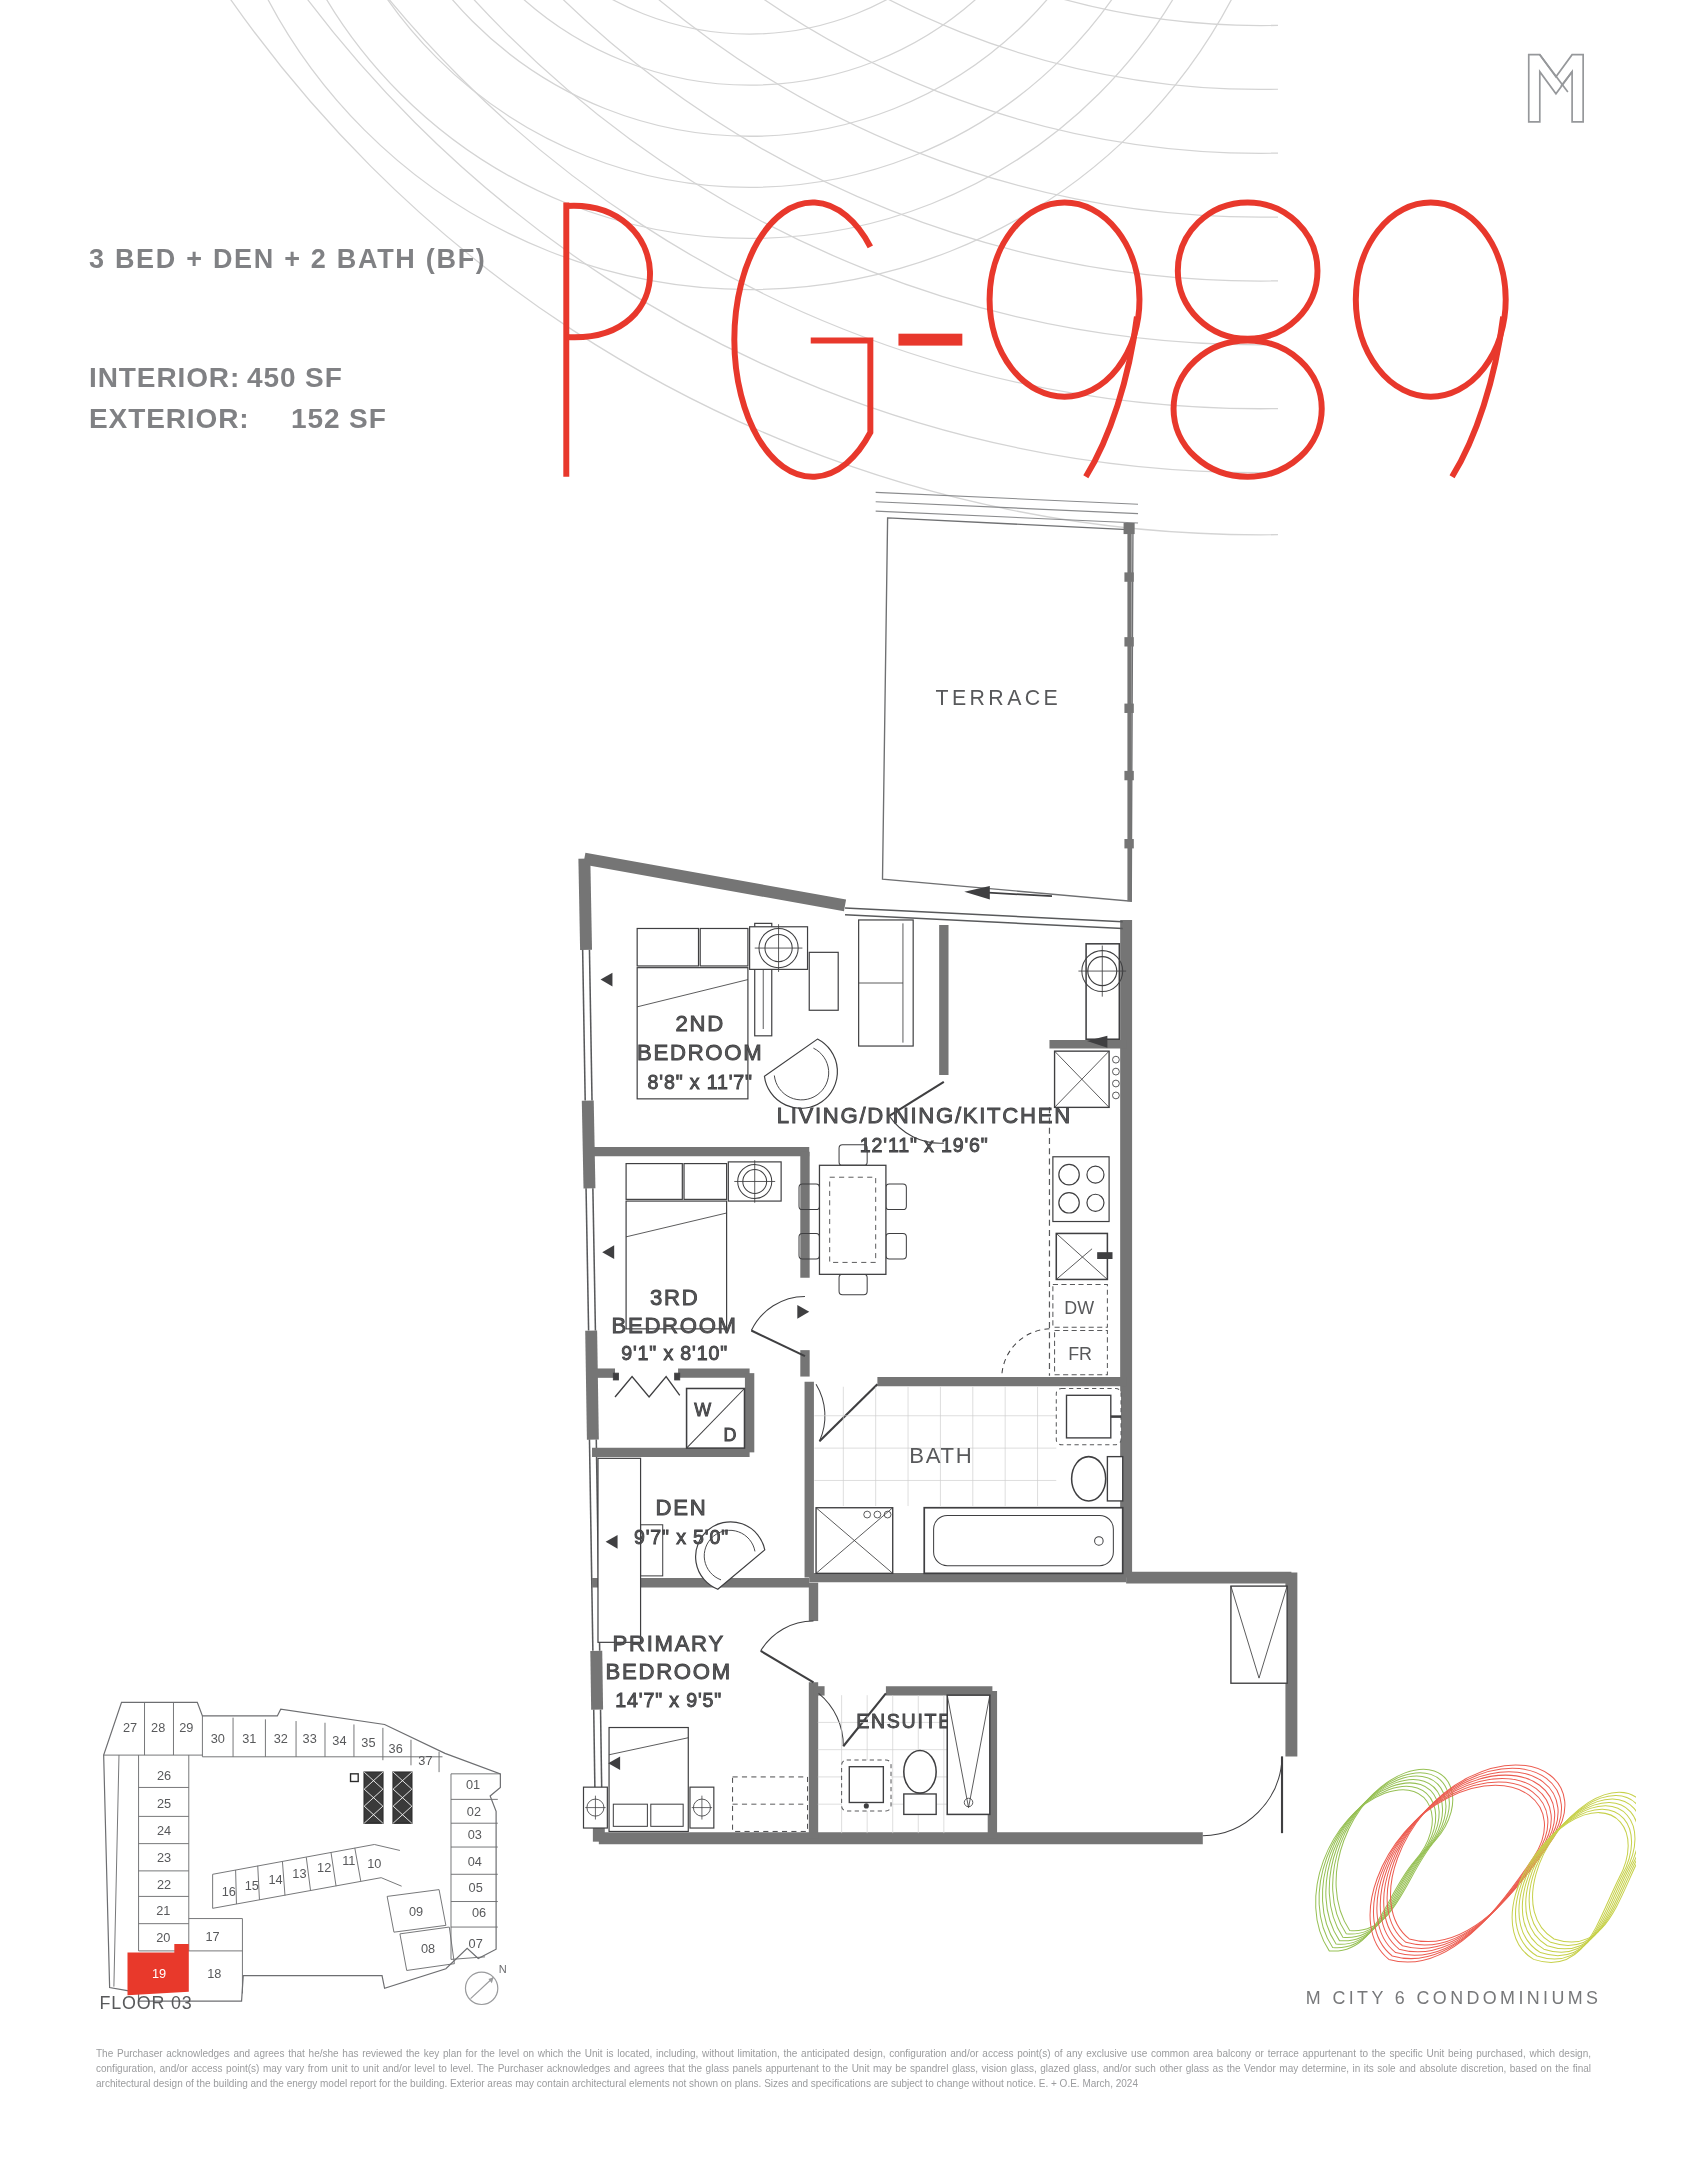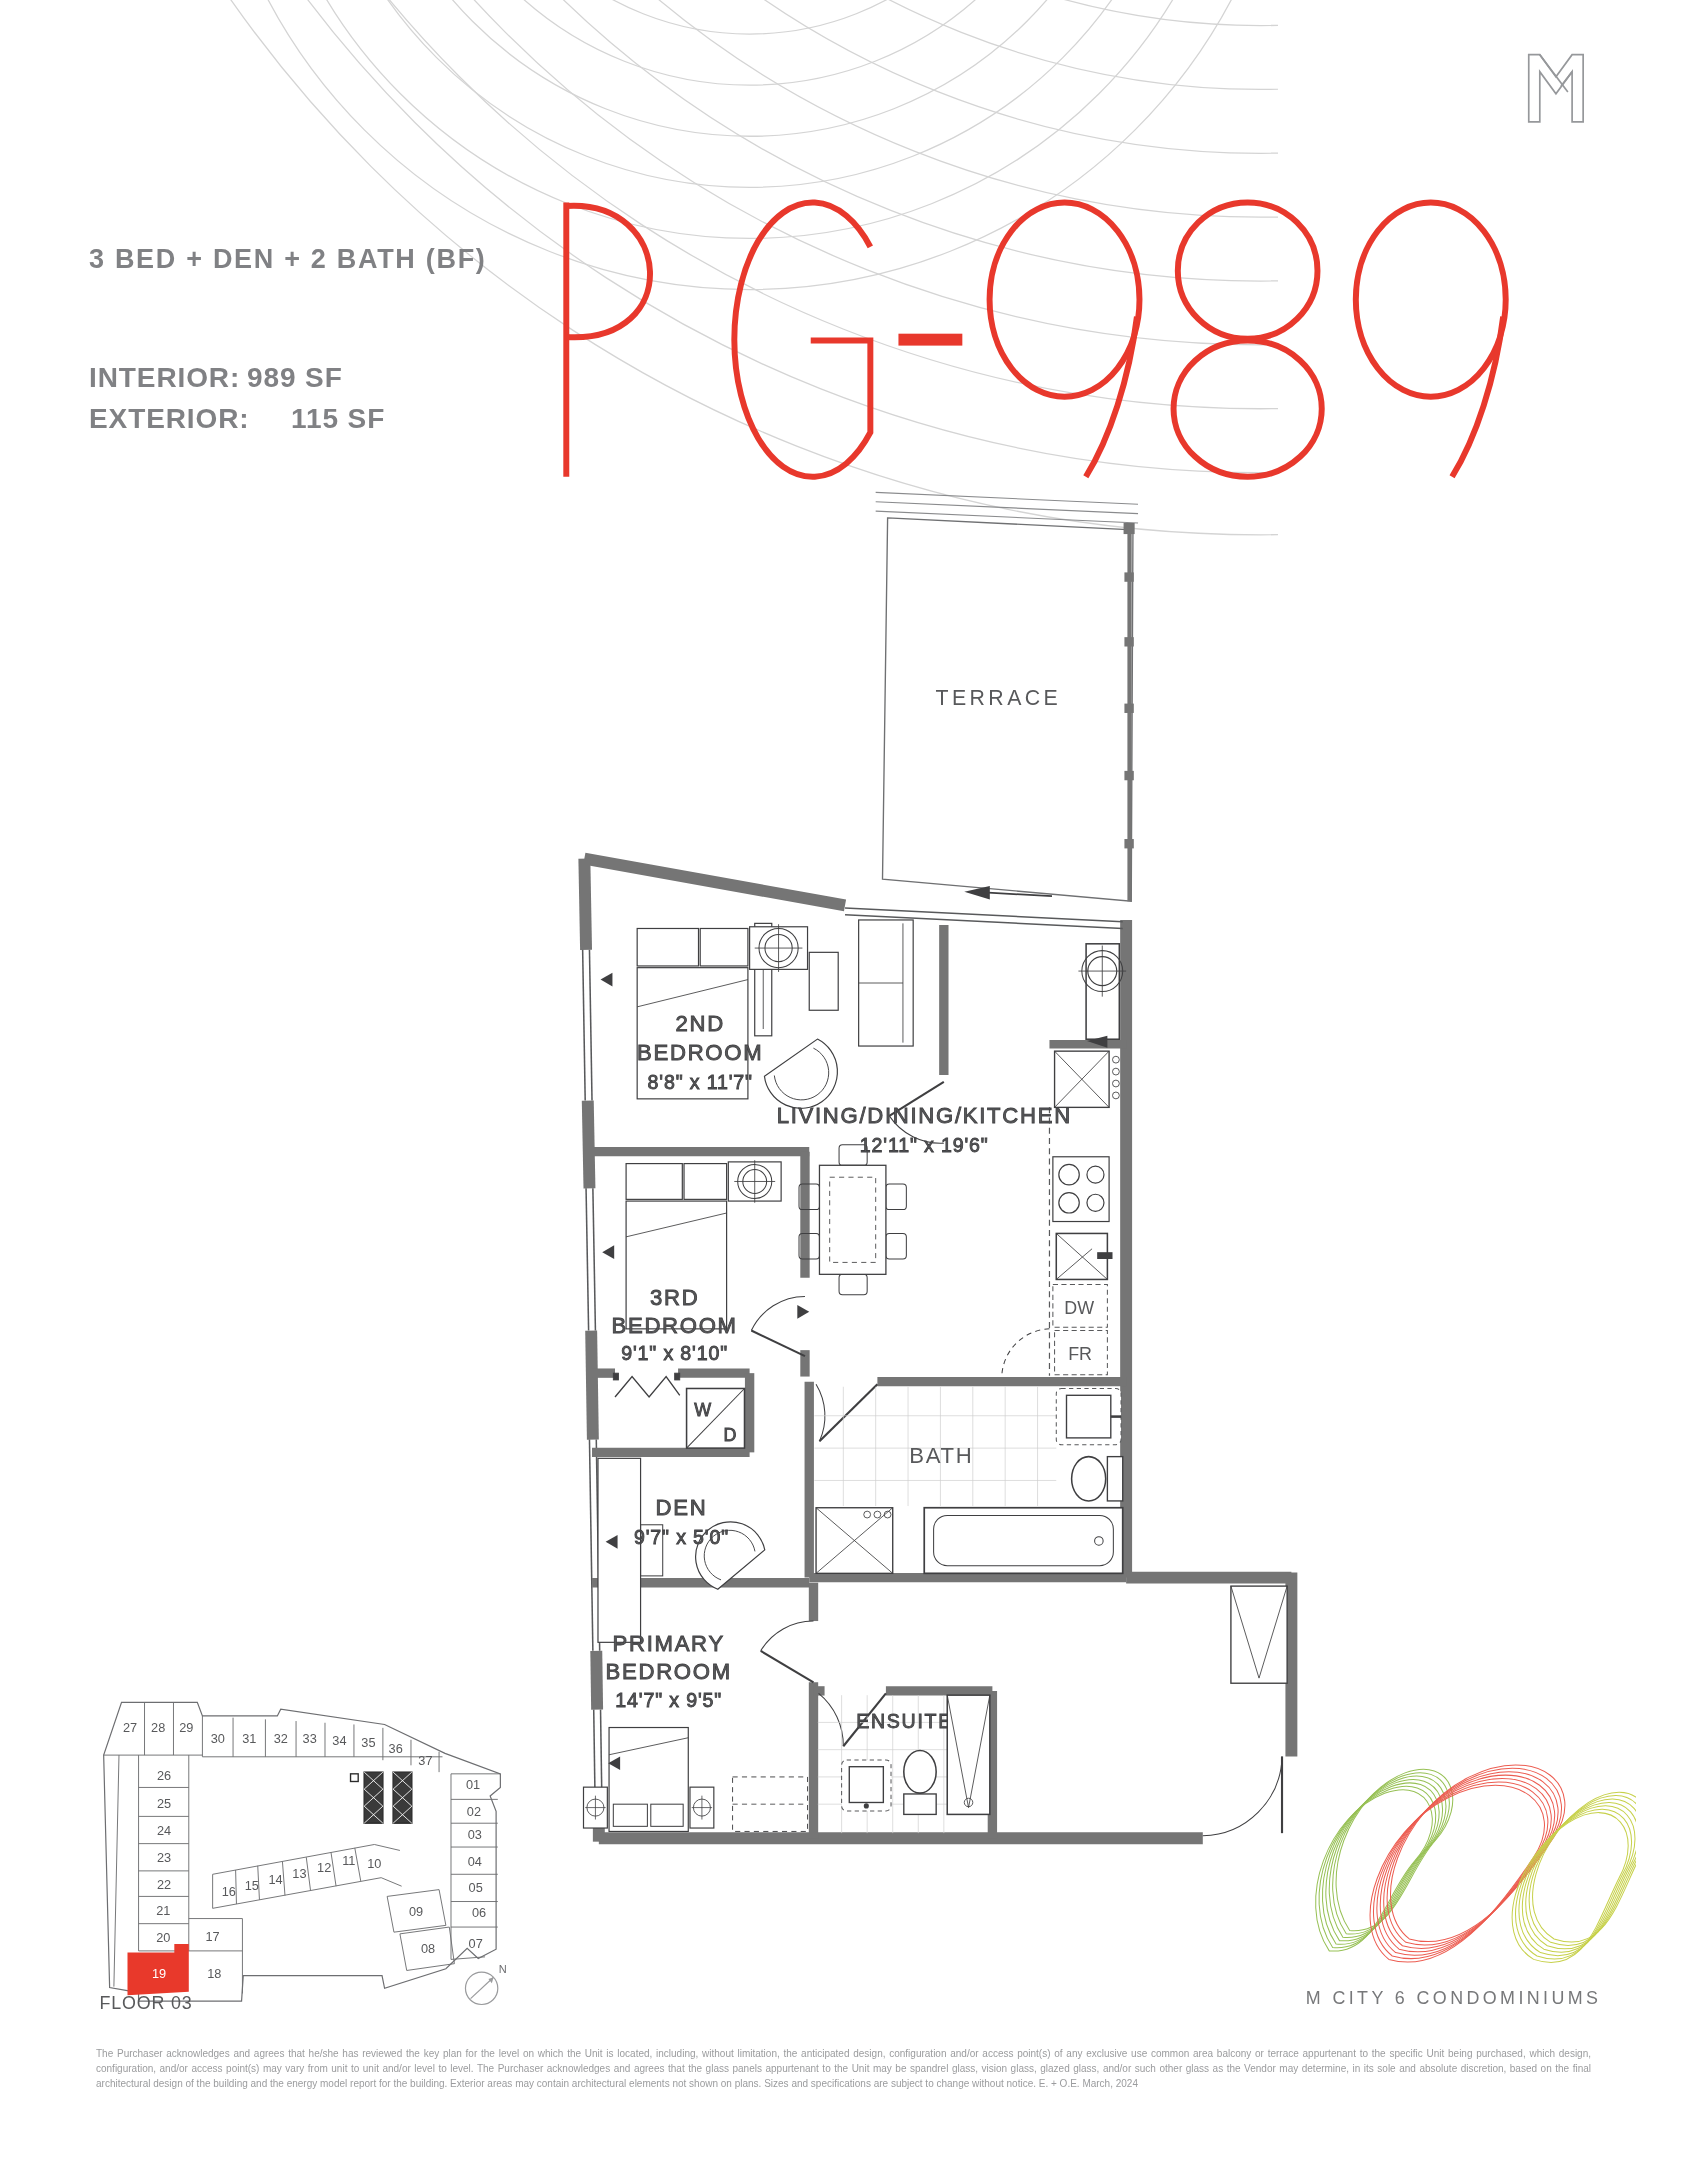--- a/index.html
+++ b/index.html
@@ -53,25 +53,25 @@
   <g fill="none" stroke="#96989b" stroke-width="2">
     <path d="M1795,143 L1795,64 L1808,64 L1827,90 L1846,64 L1859,64 L1859,143 L1846,143 L1846,84 L1827,110 L1808,84 L1808,143 Z"></path>
     <path d="M1808,64 L1841,108"></path>
     <path d="M1846,84 L1833,101"></path>
   </g>
 </svg>
 
 <div class="abs unit-type">3 BED + DEN + 2 BATH (BF)</div>
 <div class="abs stat-row" id="interior-row">
   <span class="stat-label">INTERIOR:</span>
-  <span>989 SF</span>
+  <span>450 SF</span>
 </div>
 <div class="abs stat-row" id="exterior-row">
   <span class="stat-label">EXTERIOR:</span>
-  <span>115 SF</span>
+  <span>152 SF</span>
 </div>
 
 <div class="abs" style="left:545px;top:170px">
   <span class="sr-only">PG-989</span>
   <svg width="1005" height="341" viewBox="640 200 1180 400">
     <g fill="none" stroke="#E8382C" stroke-width="7">
       <path d="M665,238 L665,560"></path>
       <path d="M665,242 C790,234 802,404 665,396"></path>
       <path d="M1022,290 A92,161 0 1 0 1022,508 L1022,400 L952,400"></path>
       <ellipse cx="1250" cy="352" rx="88" ry="114"></ellipse>

